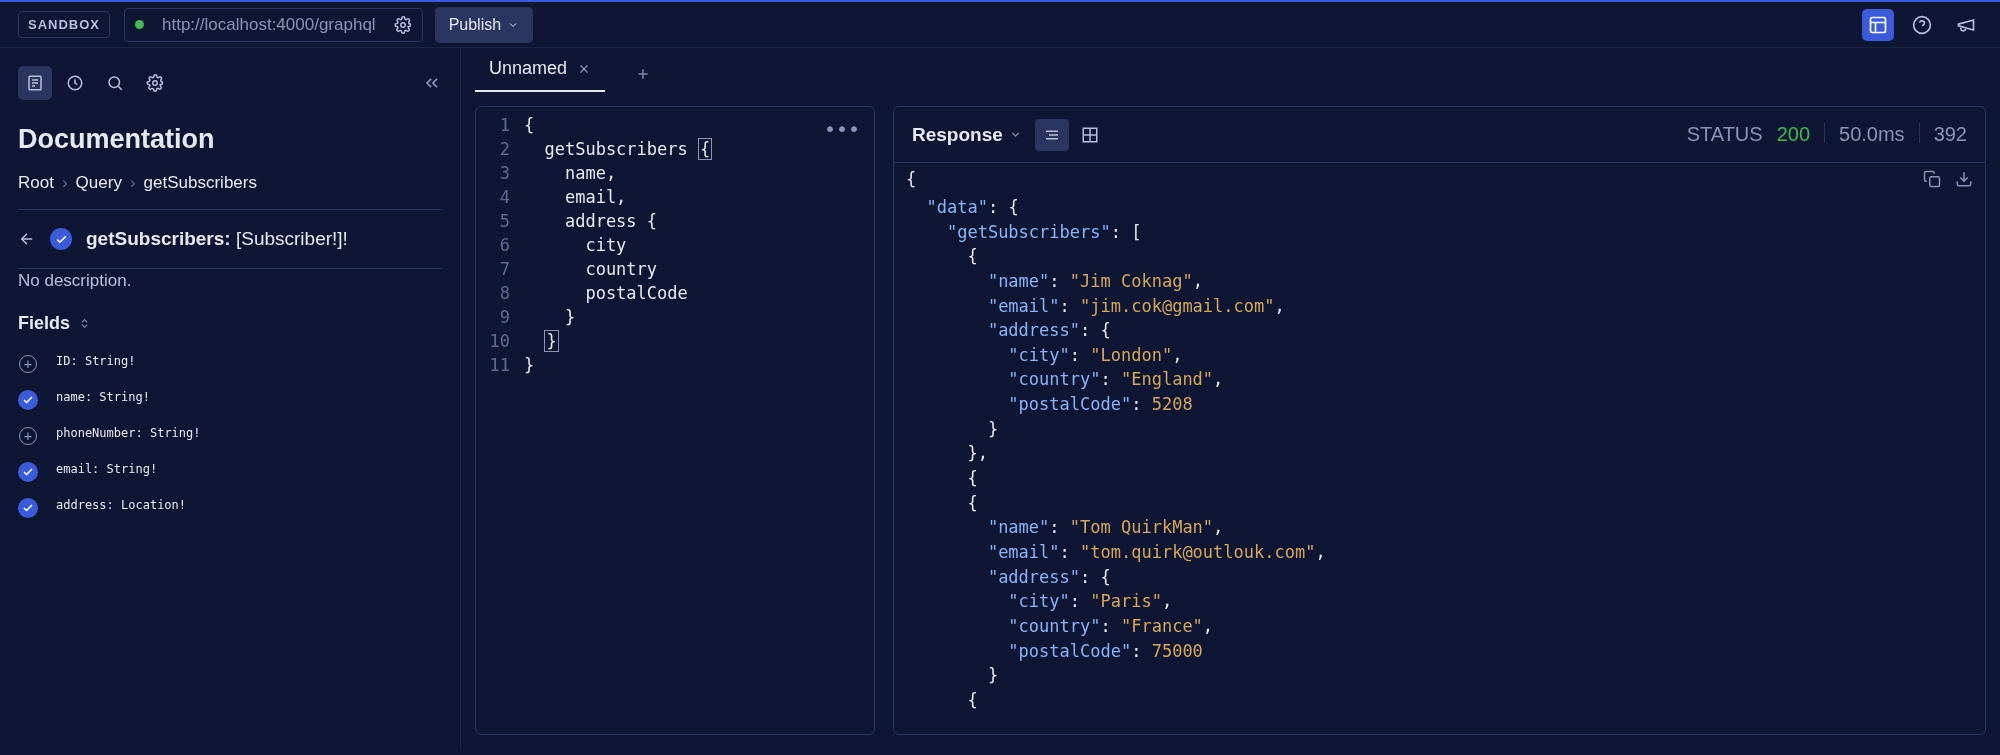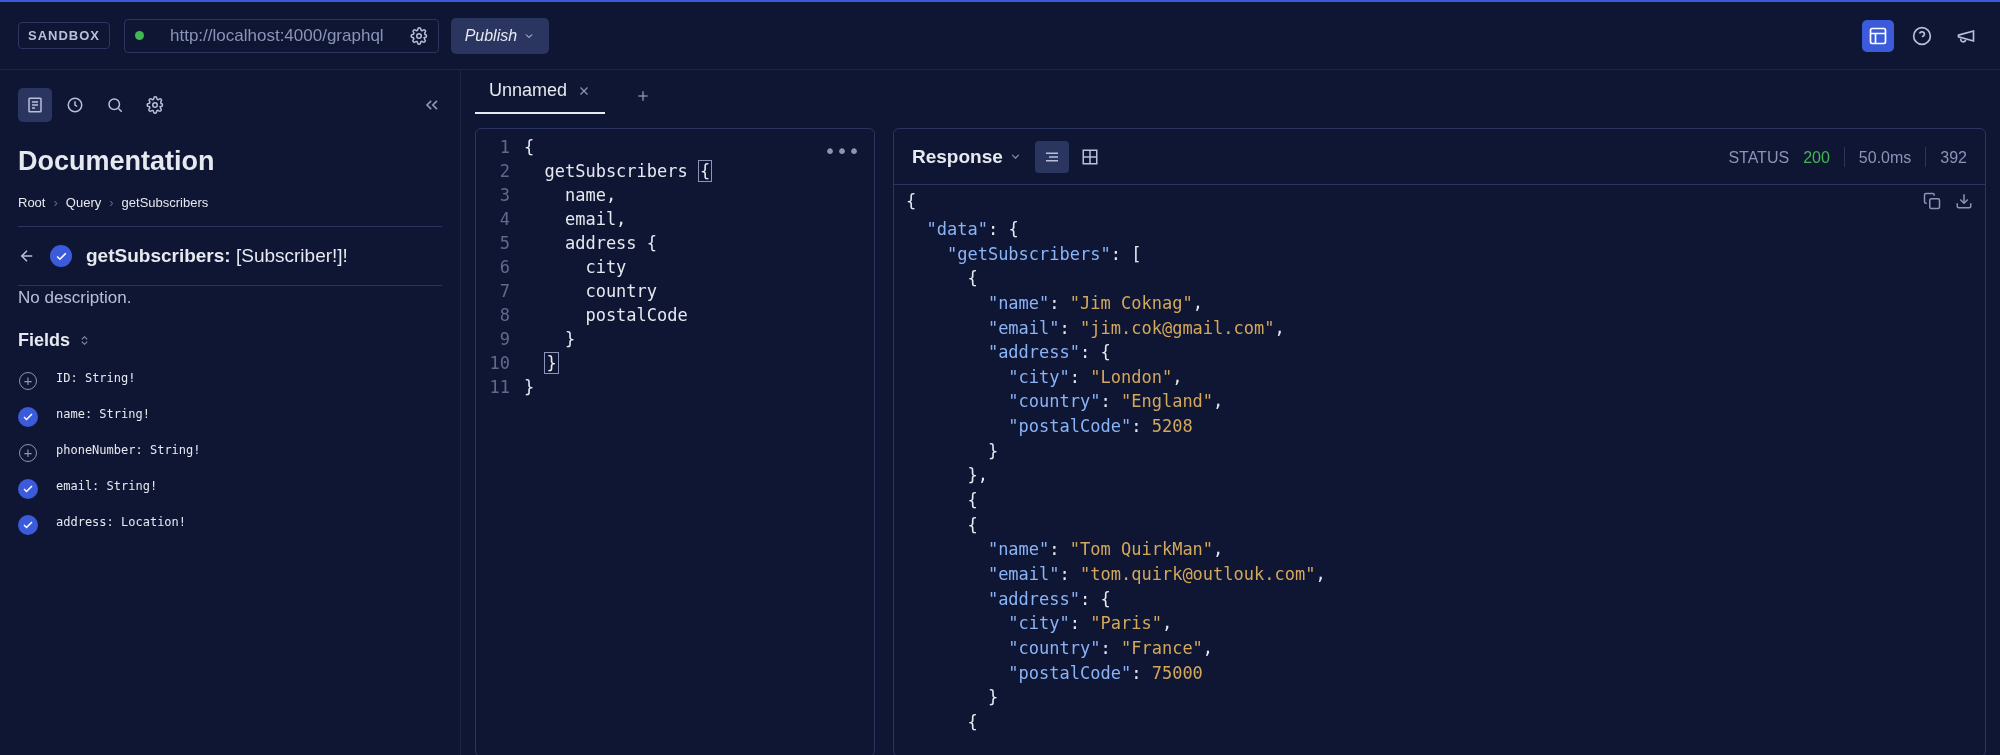--- a/index.html
+++ b/index.html
@@ -8,21 +8,21 @@
   background: #0f1633;
   color: #e6e9f0;
   width: 2000px;
   height: 755px;
   overflow: hidden;
   font-size: 17px;
 }
 
 
 .topbar {
-  height: 70px;
+  height: 48px;
   border-top: 2px solid #3b5bdb;
   border-bottom: 1px solid #1a2445;
   display: flex;
   align-items: center;
   padding: 0 18px;
 }
 .sandbox-badge {
   font-size: 13px;
   letter-spacing: 1px;
   color: #b8c0d9;
@@ -31,41 +31,40 @@
   border-radius: 4px;
   font-weight: 600;
   margin-right: 14px;
 }
 .url-box {
   display: flex;
   align-items: center;
   border: 1px solid #2a3560;
   border-radius: 4px;
   padding: 6px 10px;
-  gap: 26px;
+  gap: 18px;
 }
 .green-dot {
   width: 9px; height: 9px; border-radius: 50%;
   background: #3fb950;
 }
 .url-text { color: #8a94b8; font-size: 17px; }
 .gear-inline { color: #b8c0d9; display:flex; }
 .publish-btn {
   margin-left: 12px;
   background: #2a3560;
   color: #e6e9f0;
   border: none;
   padding: 9px 14px;
   border-radius: 5px;
   font-size: 16px;
   font-weight: 500;
   display: flex;
   align-items: center;
   gap: 6px;
-  font-style: italic;
 }
 .top-right {
   margin-left: auto;
   display: flex;
   gap: 12px;
   align-items: center;
 }
 .top-icon {
   width: 32px; height: 32px;
   display: flex; align-items: center; justify-content: center;
@@ -109,21 +108,21 @@
 .doc-title {
   font-size: 27px;
   font-weight: 600;
   color: #e6e9f0;
   margin: 24px 0 18px 0;
 }
 
 .breadcrumbs {
   display: flex;
   gap: 8px;
-  font-size: 13px;
+  font-size: 17px;
   color: #e6e9f0;
   padding-bottom: 16px;
   border-bottom: 1px solid #2a3560;
 }
 .bc-sep { color: #5e6a8f; }
 .bc-item { color: #e6e9f0; }
 
 .type-row {
   display: flex;
   align-items: center;
@@ -262,23 +261,23 @@
 .view-btn {
   width: 34px; height: 32px;
   display:flex; align-items:center; justify-content:center;
   border-radius: 4px;
   color: #b8c0d9;
 }
 .view-btn.active { background: #2a3560; }
 .status-block {
   margin-left: auto;
   display:flex;
-  align-items:flex-end;
+  align-items:flex-start;
   gap: 14px;
-  font-size: 16px;
+  font-size: 20px;
   color: #8a94b8;
 }
 .status-200 { color: #3fb950; }
 .status-sep { width:1px; height: 20px; background:#2a3560; }
 
 
 .editor {
   flex:1;
   overflow: auto;
   font-family: "SFMono-Regular", ui-monospace, Menlo, monospace;

